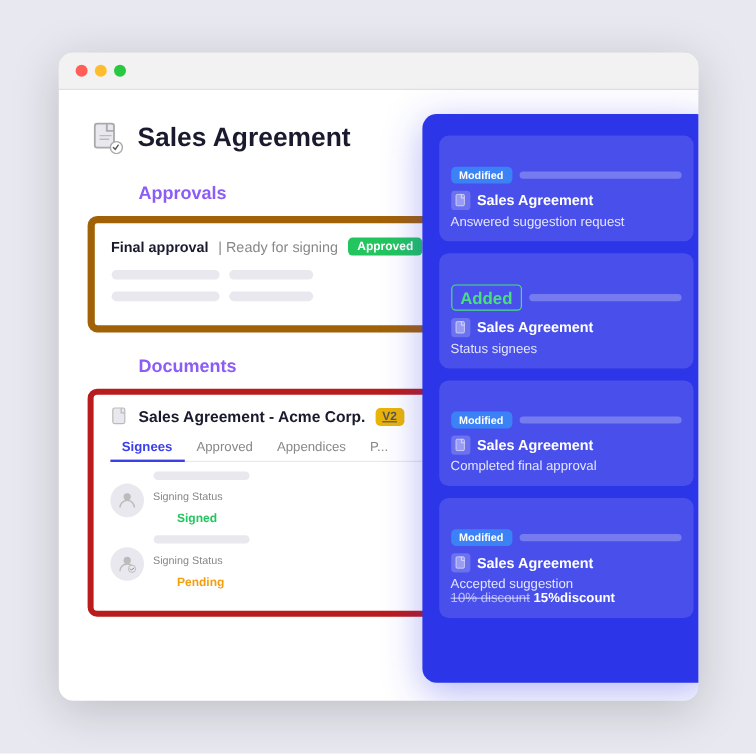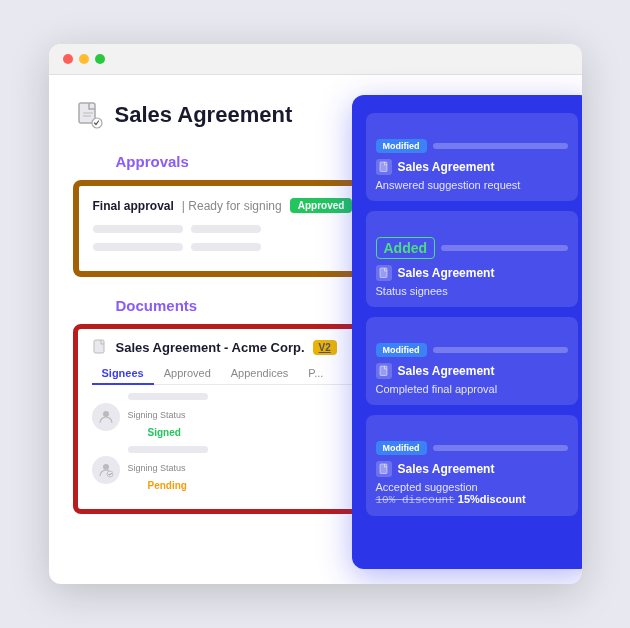--- a/index.html
+++ b/index.html
@@ -272,21 +272,20 @@
       font-weight: 700;
       color: #fff;
     }
     .activity-desc {
       font-size: 11px;
       color: rgba(255,255,255,0.85);
     }
     .activity-desc-strikethrough {
       text-decoration: line-through;
       color: rgba(255,255,255,0.6);
-      font-family: Liberation Mono, monospace;
     }
     .activity-desc-highlight {
       color: #fff;
       font-weight: 600;
     }
   </style>
 </head>
 <body>
 
 <div class="browser-window">

